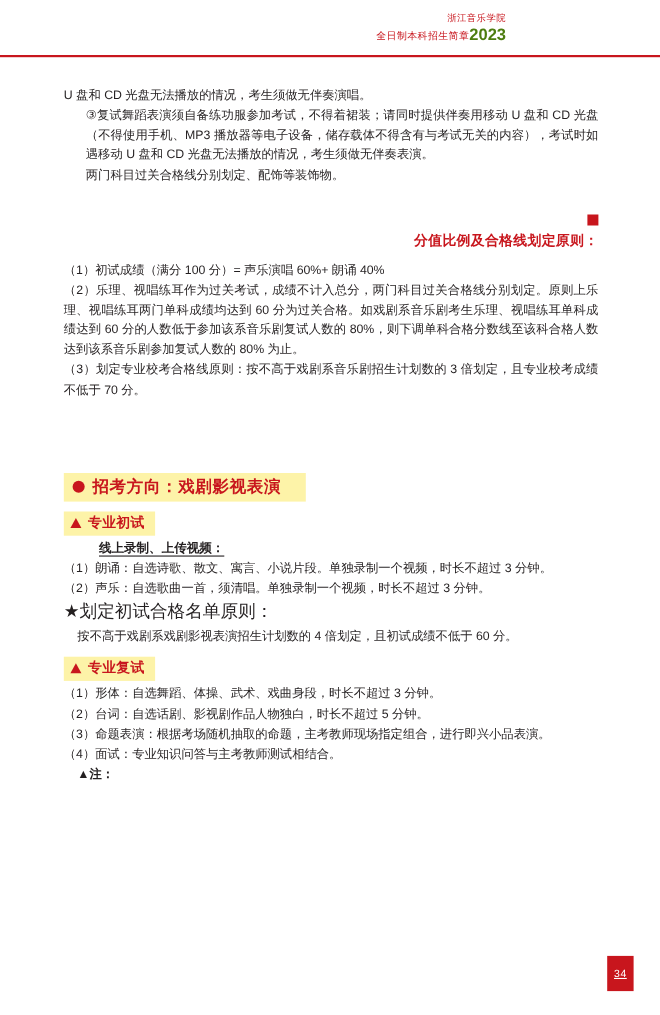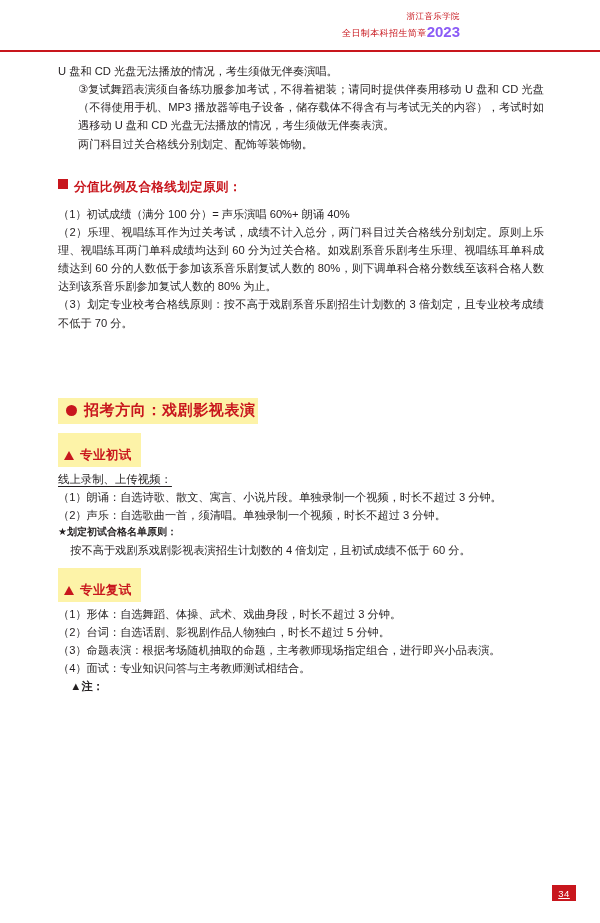--- a/index.html
+++ b/index.html
@@ -48,52 +48,53 @@
   }
   .header-line2 {
     font-size: 9px;
     color: #c8161d;
     letter-spacing: 0.4px;
     white-space: nowrap;
   }
   .header-year {
     font-size: 15px;
     font-weight: bold;
-    color: #8b5cf6;
+    color: #4d7c0f;
     letter-spacing: 0px;
     vertical-align: -1px;
   }
 
   
   .content {
     position: absolute;
     left: 58px;
     top: 62px;
     width: 486px;
   }
   p {
     margin: 0;
     font-size: 11.2px;
     color: #231f20;
     line-height: 1.62;
     text-align: justify;
   }
-  .ind0 { text-indent: 0; }
+  .ind0 { text-indent: 0; margin-top: 16px; }
   .ind1 { text-indent: 0em; margin-left: 20px; }
   .gap-sm { height: 3px; }
   .gap-md { height: 9px; }
   .gap-lg { height: 26px; }
   .gap-xl { height: 40px; }
 
   
   .h-square {
     display: flex;
-    align-items: flex-start;
+    align-items: flex-end;
     gap: 6px;
     margin: 0;
+    flex-direction: column;
   }
   .sq {
     width: 10px;
     height: 10px;
     background: #c8161d;
     display: inline-block;
     flex: 0 0 auto;
   }
   .h-square .txt {
     font-size: 12.6px;
@@ -101,21 +102,21 @@
     color: #c8161d;
     letter-spacing: 0.3px;
   }
 
   
   .h-section {
     display: inline-flex;
     align-items: center;
     gap: 7px;
     background: #fdf3a8;
-    padding: 3px 2px 4px 8px;
+    padding: 3px 22px 4px 8px;
   }
   .dot {
     width: 11px;
     height: 11px;
     border-radius: 50%;
     background: #c8161d;
     display: inline-block;
     flex: 0 0 auto;
   }
   .h-section .txt {
@@ -124,65 +125,66 @@
     color: #c8161d;
     letter-spacing: 0.6px;
   }
 
   
   .h-sub {
     display: inline-flex;
     align-items: center;
     gap: 6px;
     background: #fdf3a8;
-    padding: 14px 9px 3px 6px;
+    padding: 2px 9px 3px 6px;
   }
   .tri {
     width: 0;
     height: 0;
     border-left: 5.5px solid transparent;
     border-right: 5.5px solid transparent;
     border-bottom: 9.5px solid #c8161d;
     display: inline-block;
     flex: 0 0 auto;
   }
   .h-sub .txt {
     font-size: 12.6px;
     font-weight: bold;
     color: #c8161d;
     letter-spacing: 0.3px;
   }
 
   .u-line {
     text-decoration: underline;
     text-underline-offset: 2.5px;
+    font-weight: bold;
+    font-size: 11.4px;
+    color: #231f20;
+    margin-left: 32px;
+  }
+  .star-line {
+    font-size: 16px;
     font-weight: normal;
-    font-size: 11.4px;
-    color: #231f20;
-  }
-  .star-line {
-    font-size: 10px;
-    font-weight: bold;
     color: #231f20;
     line-height: 1.62;
   }
   .note-line {
     font-size: 11.2px;
     font-weight: bold;
     color: #231f20;
   }
   .sp { display: inline-block; width: 1.1em; }
 
   
   .pagenum {
     position: absolute;
     right: 24px;
     bottom: 22px;
     width: 24px;
-    height: 16px;
+    height: 32px;
     background: #c8161d;
     color: #ffffff;
     font-size: 9.5px;
     display: flex;
     align-items: center;
     justify-content: center;
     letter-spacing: 0.5px;
     text-decoration: underline;
   }
 </style>

